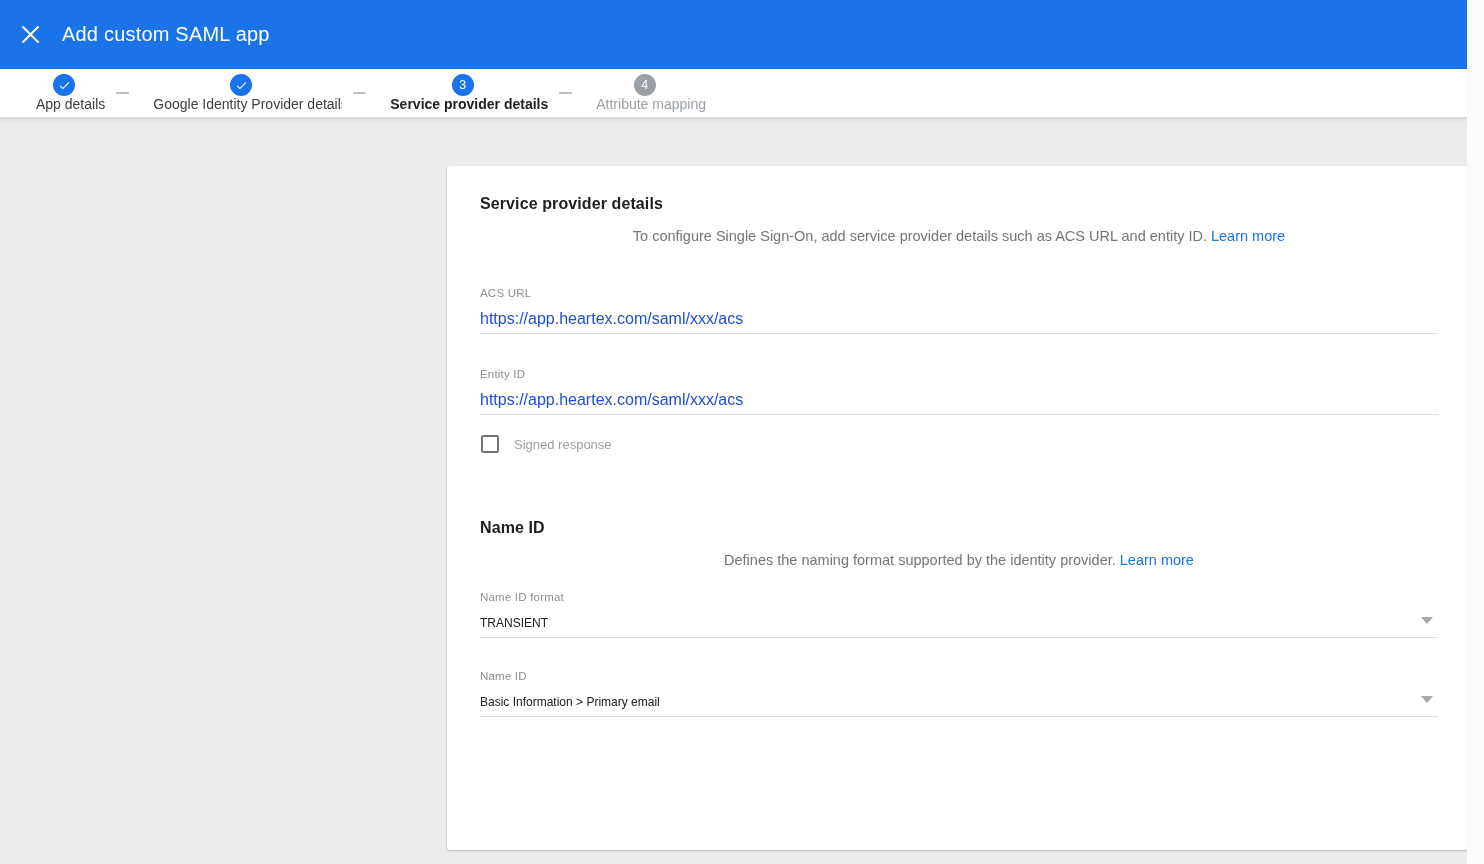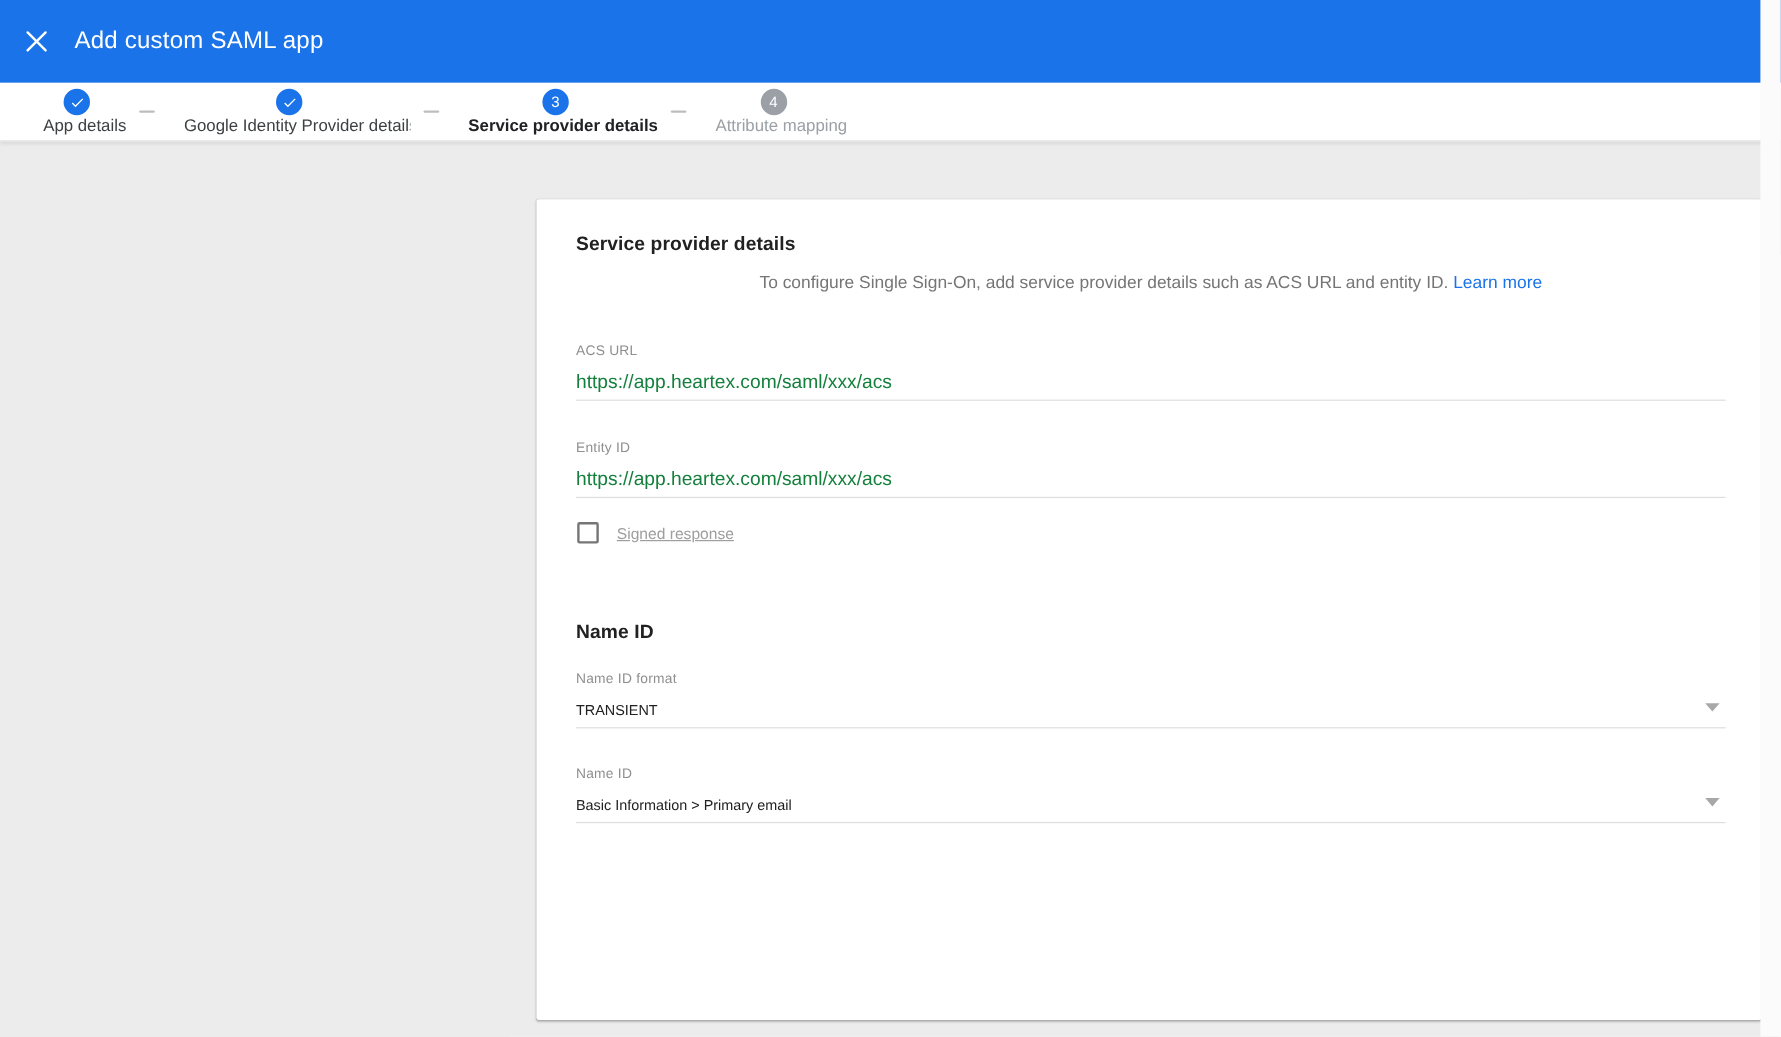--- a/index.html
+++ b/index.html
@@ -72,39 +72,39 @@
   .section-desc {
     margin-top: 11px; font-size: 14.5px; color: #757575; line-height: 20px; text-align: center;
   }
   .learn-more { color: #1a73e8; text-decoration: none; margin-left: 4px; cursor: pointer; }
 
   .field { position: relative; }
   .field-label { font-size: 11.5px; color: #8f8f8f; line-height: 14px; letter-spacing: 0.2px; }
   .field-input {
     display: block; width: 100%; margin-top: 8px;
     font-family: "Liberation Sans", sans-serif;
-    font-size: 16px; color: #15803d; line-height: 22px;
+    font-size: 16px; color: #1d4ed8; line-height: 22px;
     border: none; outline: none;
     border-bottom: 1px solid #dedede;
     padding: 0 0 3px 0; background: transparent;
   }
   .field-input::placeholder { color: #8f8f8f; opacity: 1; }
 
   .f-acs { margin-top: 40px; }
   .f-entity { margin-top: 33px; }
   .f-start { margin-top: 54px; }
   .f-start .field-input { margin-top: 0; font-size: 16.5px; padding-bottom: 5px; }
 
   .checkbox-row { margin-top: 19px; display: flex; align-items: center; height: 20px; }
   .checkbox {
     width: 18px; height: 18px; margin-left: 1px;
     border: 2px solid #757575; border-radius: 2px;
     background: #ffffff; cursor: pointer; flex: none;
   }
-  .checkbox-label { margin-left: 15px; font-size: 13px; color: #9e9e9e; text-decoration: underline; }
+  .checkbox-label { margin-left: 15px; font-size: 13px; color: #9e9e9e; }
 
   .nameid-title { margin-top: 63px; }
 
   .select-field { cursor: pointer; }
   .f-format { margin-top: 20px; }
   .f-nameid { margin-top: 31px; }
   .select-value {
     display: block; margin-top: 8px; font-size: 12px; color: #212121;
     line-height: 22px; border-bottom: 1px solid #dedede; padding-bottom: 3px;
   }
@@ -197,20 +197,23 @@
     </div>
 
 
     <div class="checkbox-row">
       <div class="checkbox"></div>
       <span class="checkbox-label">Signed response</span>
     </div>
 
     <div class="section-title nameid-title">Name ID</div>
 
+    <div class="section-desc">
+      <span>Defines the naming format supported by the identity provider.</span><a class="learn-more" href="#">Learn more</a>
+    </div>
 
     <div class="field select-field f-format">
       <div class="field-label">Name ID format</div>
       <span class="select-value">TRANSIENT</span>
       <span class="select-arrow"></span>
     </div>
 
     <div class="field select-field f-nameid">
       <div class="field-label">Name ID</div>
       <span class="select-value">Basic Information &gt; Primary email</span>

